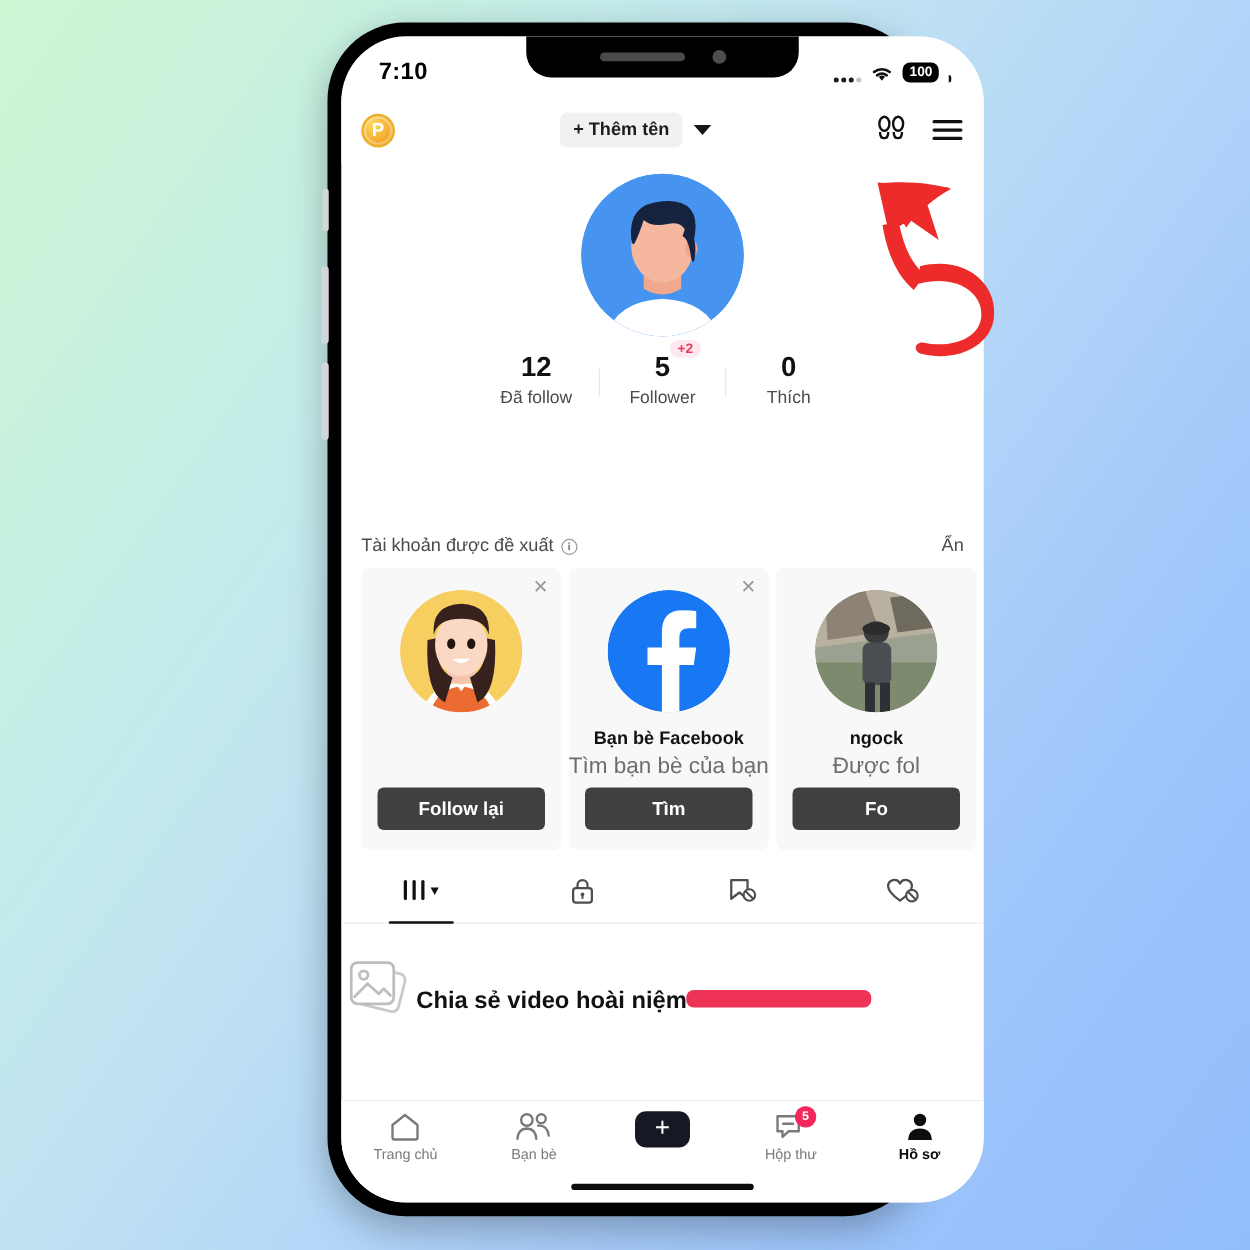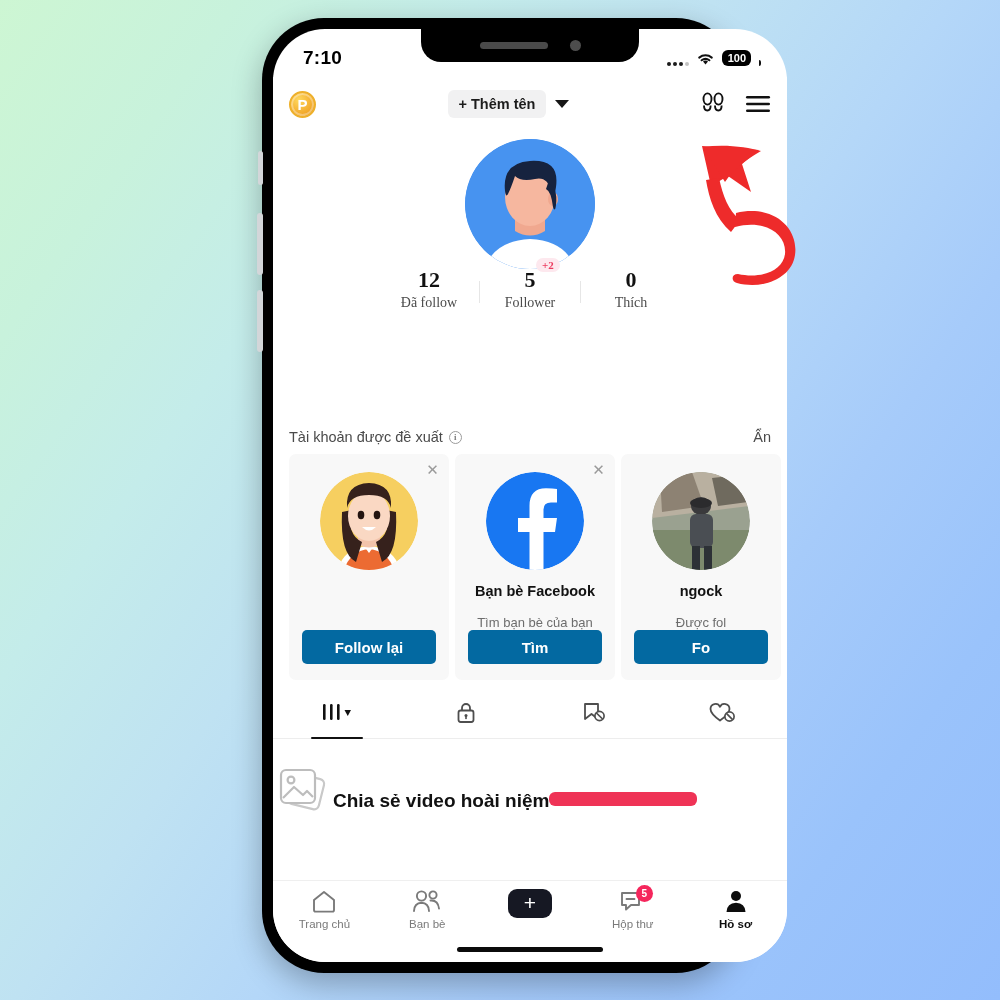--- a/index.html
+++ b/index.html
@@ -120,22 +120,22 @@
   #hdr-icons { display: flex; align-items: center; gap: 20px; }
 
   
   #avatar {
     position: absolute; top: 110px; left: 50%; transform: translateX(-50%);
     width: 130px; height: 130px; border-radius: 50%;
     background: #4793f0; overflow: hidden;
   }
 
   #stats {
-    position: absolute; top: 238px; left: 0; right: 0;
-    display: flex; align-items: center; justify-content: center; font-family: Liberation Serif, serif;
+    position: absolute; top: 252px; left: 0; right: 0;
+    display: flex; align-items: center; justify-content: center;
   }
   .stat { width: 100px; text-align: center; position: relative; }
   .stat .num { font-size: 22px; font-weight: 700; color: #111; line-height: 1.15; }
   .stat .lbl { font-size: 14px; color: #4b4b4b; margin-top: 3px; }
   .stat-div { width: 1px; height: 22px; background: #e6e6e6; margin-top: 6px; }
   .plus-badge {
     position: absolute; top: -9px; left: 56%;
     background: #fde8ee; color: #ec3c5f;
     font-size: 11px; font-weight: 700;
     border-radius: 9px; padding: 1px 6px;
@@ -175,24 +175,24 @@
     flex: 0 0 160px; height: 226px; background: #f8f8f8; border-radius: 7px;
     position: relative; display: flex; flex-direction: column; align-items: center;
     padding-top: 18px;
   }
   .card-x {
     position: absolute; top: 8px; right: 9px; width: 15px; height: 15px;
     color: #9a9a9a; font-size: 15px; line-height: 15px; text-align: center;
   }
   .card-av { width: 98px; height: 98px; border-radius: 50%; overflow: hidden; }
   .card-name { margin-top: 13px; font-size: 14.5px; font-weight: 700; color: #121212; white-space: nowrap; }
-  .card-sub { margin-top: 16px; font-size: 13px; color: #6d6d6d; white-space: nowrap; }
+  .card-sub { margin-top: 3px; font-size: 18px; color: #6d6d6d; white-space: nowrap; }
   .card-btn {
     position: absolute; bottom: 16px; left: 13px; right: 13px; height: 34px;
-    background: #0369a1; border-radius: 5px; color: #fff;
+    background: #404040; border-radius: 5px; color: #fff;
     font-size: 15px; font-weight: 700;
     display: flex; align-items: center; justify-content: center; white-space: nowrap;
   }
 
   
   #tabs {
     position: absolute; top: 658px; left: 0; right: 0; height: 52px;
     display: flex; align-items: center; border-bottom: 1px solid #ededed;
   }
   .tab { flex: 1; display: flex; align-items: center; justify-content: center; height: 100%; position: relative; }

